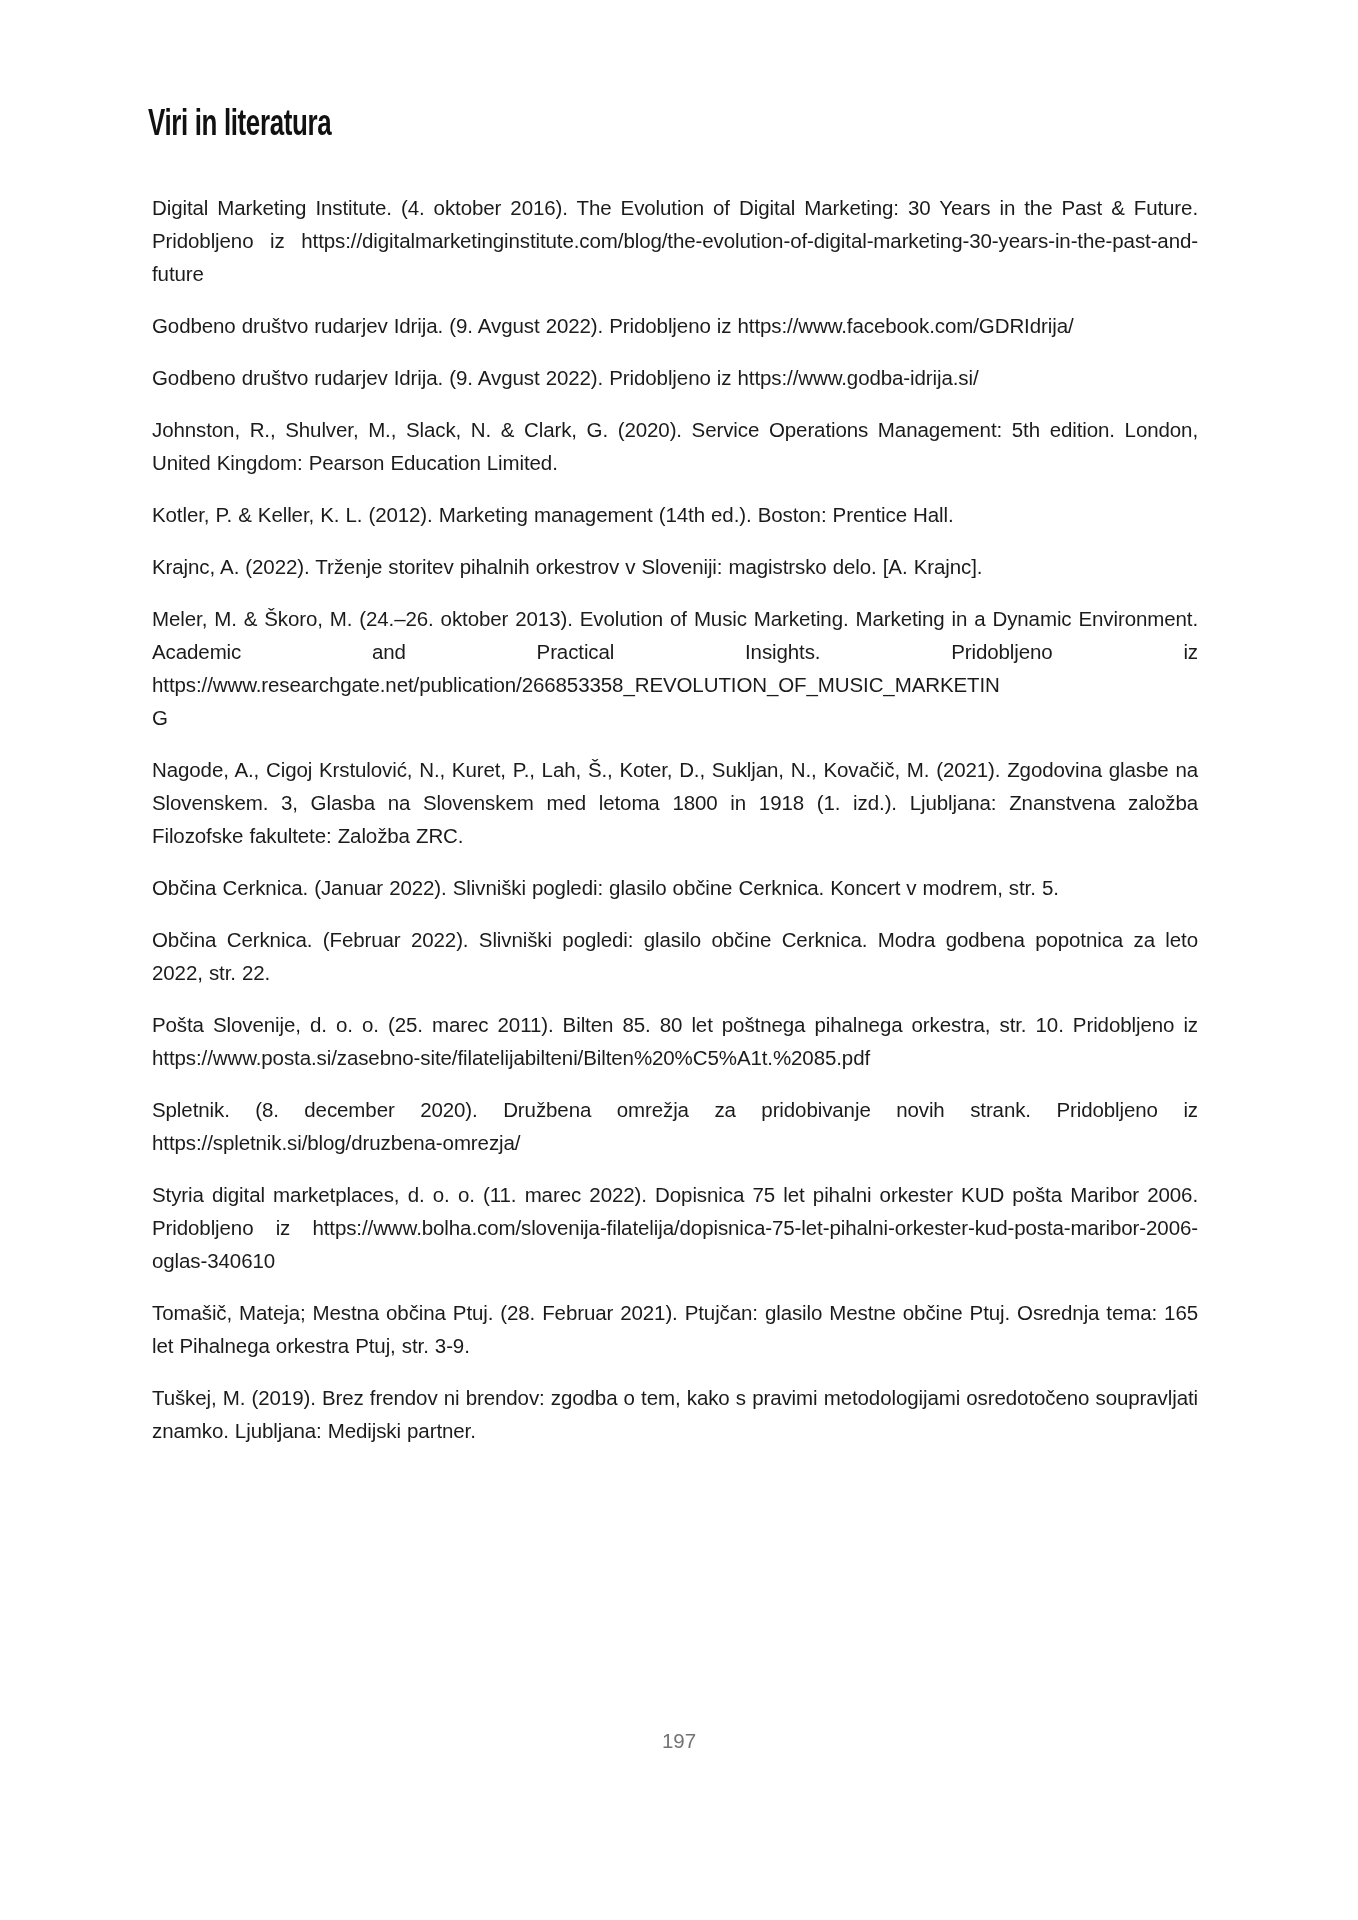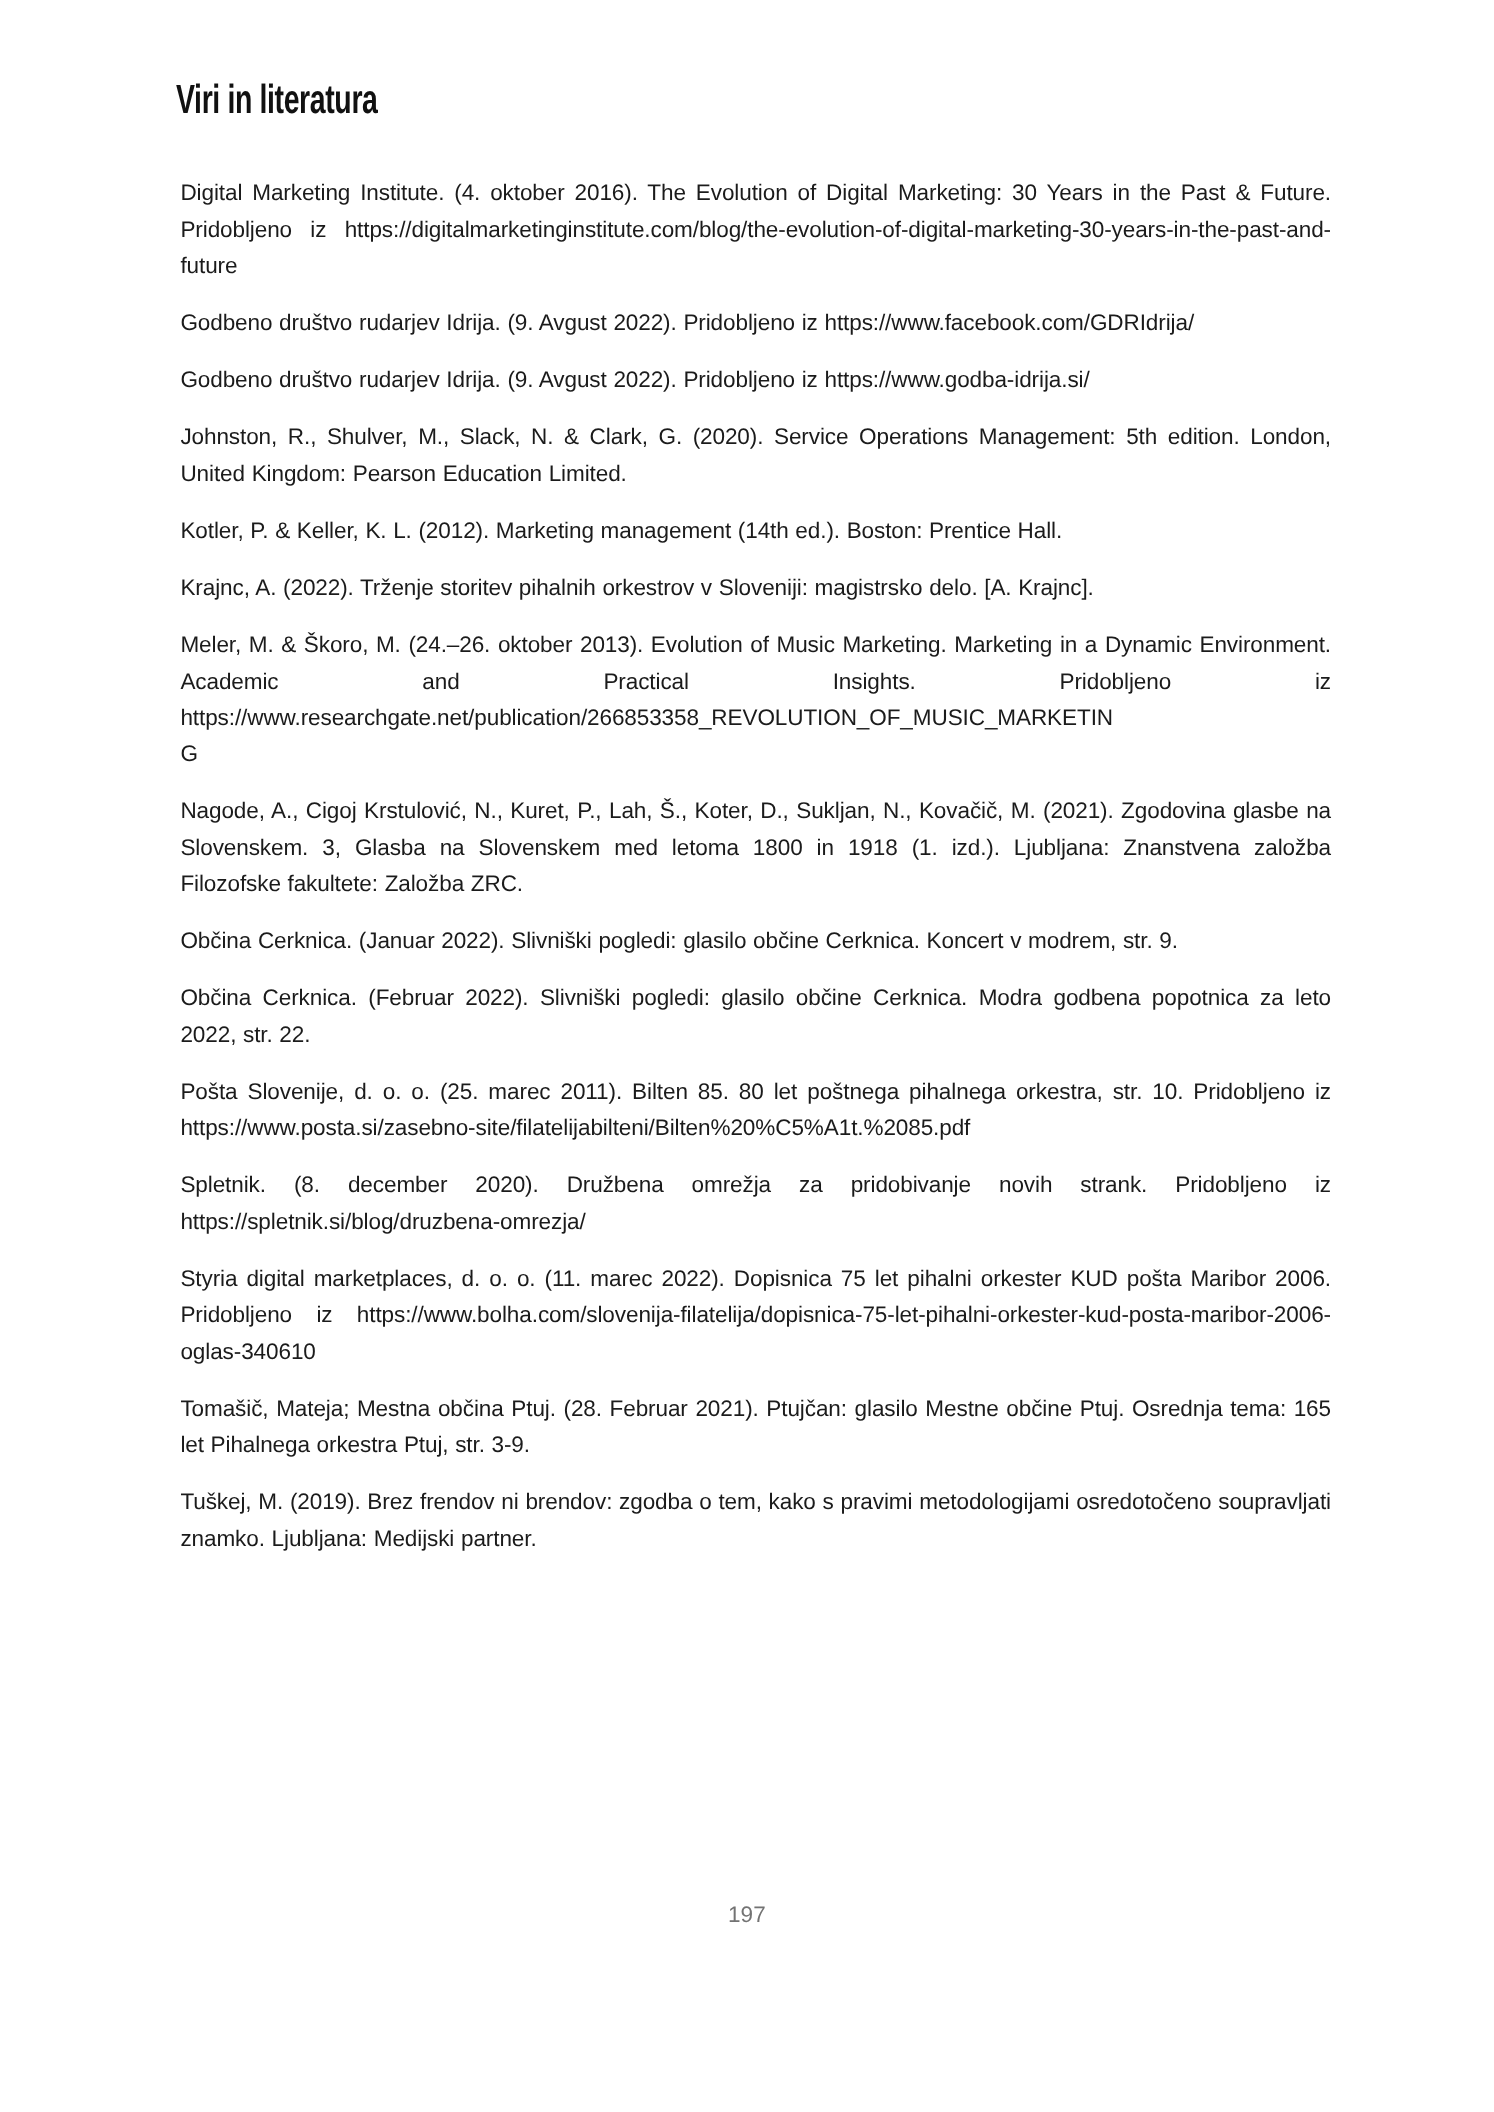--- a/index.html
+++ b/index.html
@@ -11,24 +11,24 @@
     position: relative;
     width: 1358px;
     height: 1920px;
     background: #ffffff;
     overflow: hidden;
     font-family: "Liberation Sans", sans-serif;
     color: #1b1b1b;
   }
   .content {
     position: absolute;
-    left: 160px;
+    left: 148px;
     top: 0;
     width: 1050px;
-    padding-top: 70px;
+    padding-top: 102px;
   }
   h1.doc-title {
     margin: 0 0 46px 0;
     font-size: 37px;
     font-weight: 700;
     line-height: 1.15;
     color: #111111;
     transform: scaleX(0.70);
     transform-origin: 0 50%;
     white-space: nowrap;
@@ -63,21 +63,21 @@
 
     <p class="ref">Digital Marketing Institute. (4. oktober 2016). The Evolution of Digital Marketing: 30 Years in the Past &amp; Future. Pridobljeno iz https://digitalmarketinginstitute.com/blog/the-evolution-of-digital-marketing-30-years-in-the-past-and-future</p>
     <p class="ref">Godbeno društvo rudarjev Idrija. (9. Avgust 2022). Pridobljeno iz https://www.facebook.com/GDRIdrija/</p>
     <p class="ref">Godbeno društvo rudarjev Idrija. (9. Avgust 2022). Pridobljeno iz https://www.godba-idrija.si/</p>
     <p class="ref">Johnston, R., Shulver, M., Slack, N. &amp; Clark, G. (2020). Service Operations Management: 5th edition. London, United Kingdom: Pearson Education Limited.</p>
     <p class="ref">Kotler, P. &amp; Keller, K. L. (2012). Marketing management (14th ed.). Boston: Prentice Hall.</p>
     <p class="ref">Krajnc, A. (2022). Trženje storitev pihalnih orkestrov v Sloveniji: magistrsko delo. [A. Krajnc].</p>
     <p class="ref">Meler, M. &amp; Škoro, M. (24.–26. oktober 2013). Evolution of Music Marketing. Marketing in a Dynamic Environment. Academic and Practical Insights. Pridobljeno iz https://www.researchgate.net/publication/266853358_REVOLUTION_OF_MUSIC_MARKETIN
 G</p>
     <p class="ref">Nagode, A., Cigoj Krstulović, N., Kuret, P., Lah, Š., Koter, D., Sukljan, N., Kovačič, M. (2021). Zgodovina glasbe na Slovenskem. 3, Glasba na Slovenskem med letoma 1800 in 1918 (1. izd.). Ljubljana: Znanstvena založba Filozofske fakultete: Založba ZRC.</p>
-    <p class="ref">Občina Cerknica. (Januar 2022). Slivniški pogledi: glasilo občine Cerknica. Koncert v modrem, str. 9.</p>
+    <p class="ref">Občina Cerknica. (Januar 2022). Slivniški pogledi: glasilo občine Cerknica. Koncert v modrem, str. 5.</p>
     <p class="ref">Občina Cerknica. (Februar 2022). Slivniški pogledi: glasilo občine Cerknica. Modra godbena popotnica za leto 2022, str. 22.</p>
     <p class="ref">Pošta Slovenije, d. o. o. (25. marec 2011). Bilten 85. 80 let poštnega pihalnega orkestra, str. 10. Pridobljeno iz https://www.posta.si/zasebno-site/filatelijabilteni/Bilten%20%C5%A1t.%2085.pdf</p>
     <p class="ref">Spletnik. (8. december 2020). Družbena omrežja za pridobivanje novih strank. Pridobljeno iz https://spletnik.si/blog/druzbena-omrezja/</p>
     <p class="ref">Styria digital marketplaces, d. o. o. (11. marec 2022). Dopisnica 75 let pihalni orkester KUD pošta Maribor 2006. Pridobljeno iz https://www.bolha.com/slovenija-filatelija/dopisnica-75-let-pihalni-orkester-kud-posta-maribor-2006-oglas-340610</p>
     <p class="ref">Tomašič, Mateja; Mestna občina Ptuj. (28. Februar 2021). Ptujčan: glasilo Mestne občine Ptuj. Osrednja tema: 165 let Pihalnega orkestra Ptuj, str. 3-9.</p>
     <p class="ref">Tuškej, M. (2019). Brez frendov ni brendov: zgodba o tem, kako s pravimi metodologijami osredotočeno soupravljati znamko. Ljubljana: Medijski partner.</p>
   </section>
 
   <div class="page-number">197</div>
 </main>

